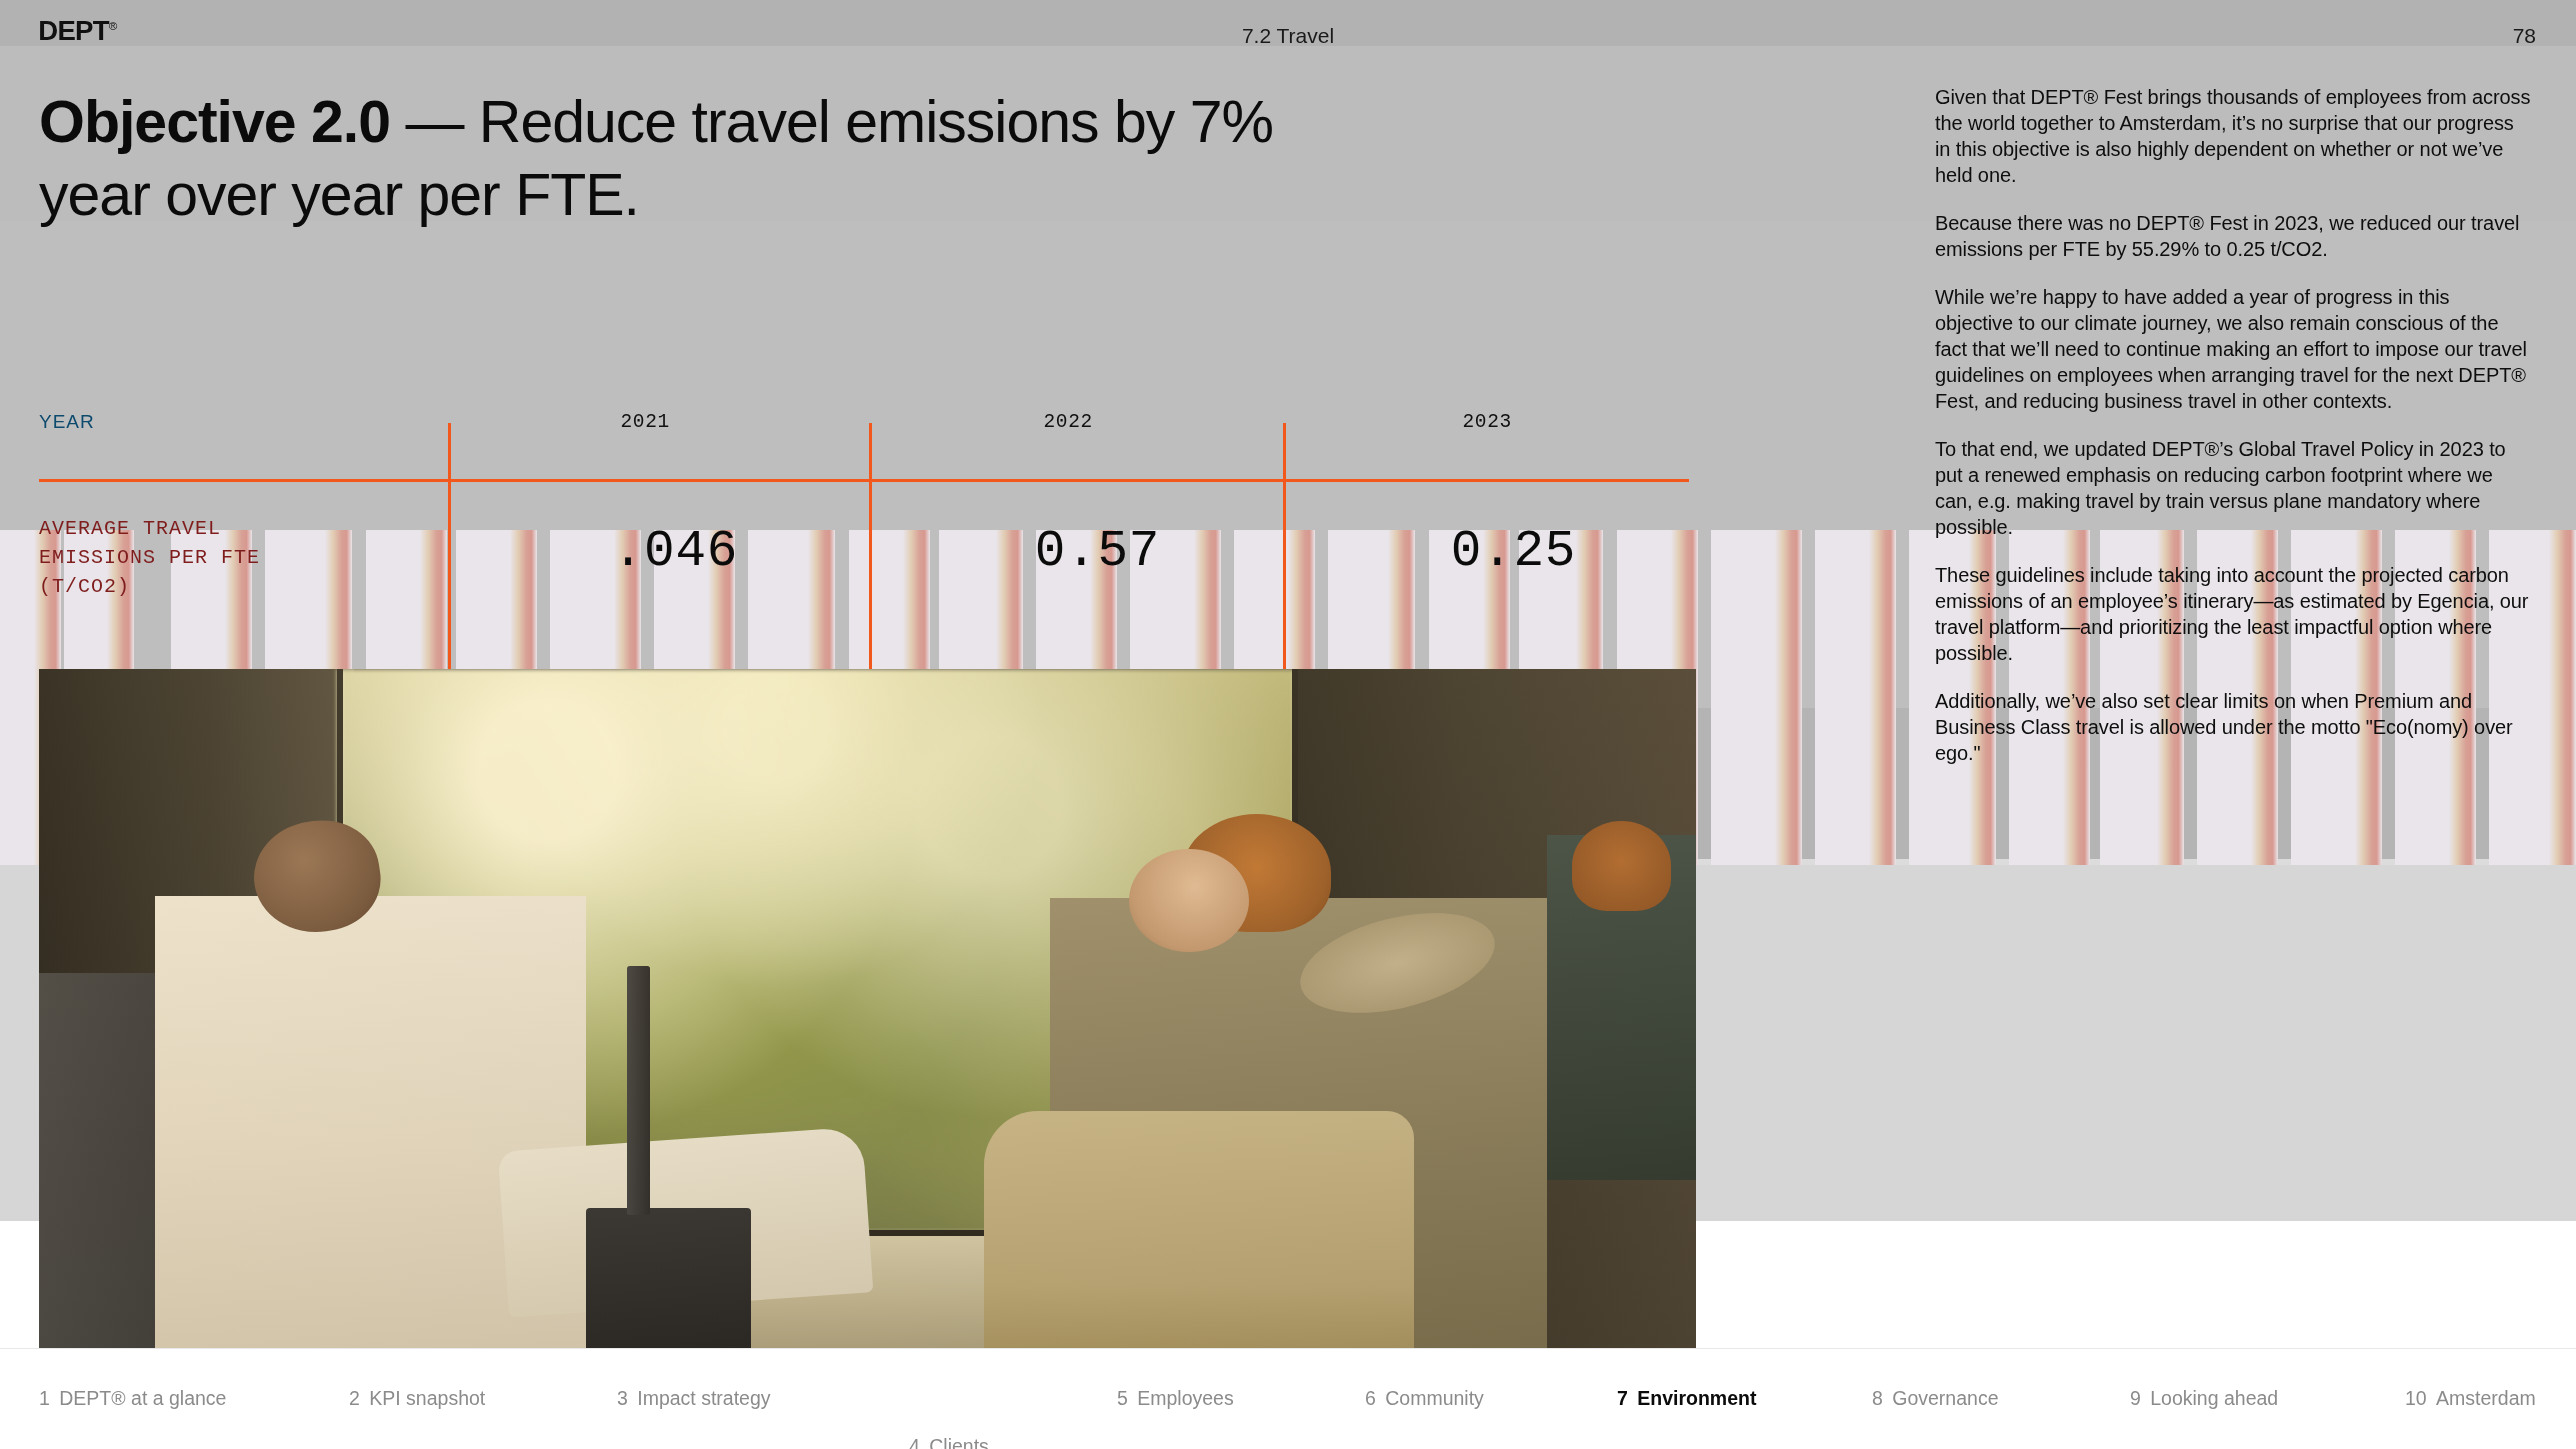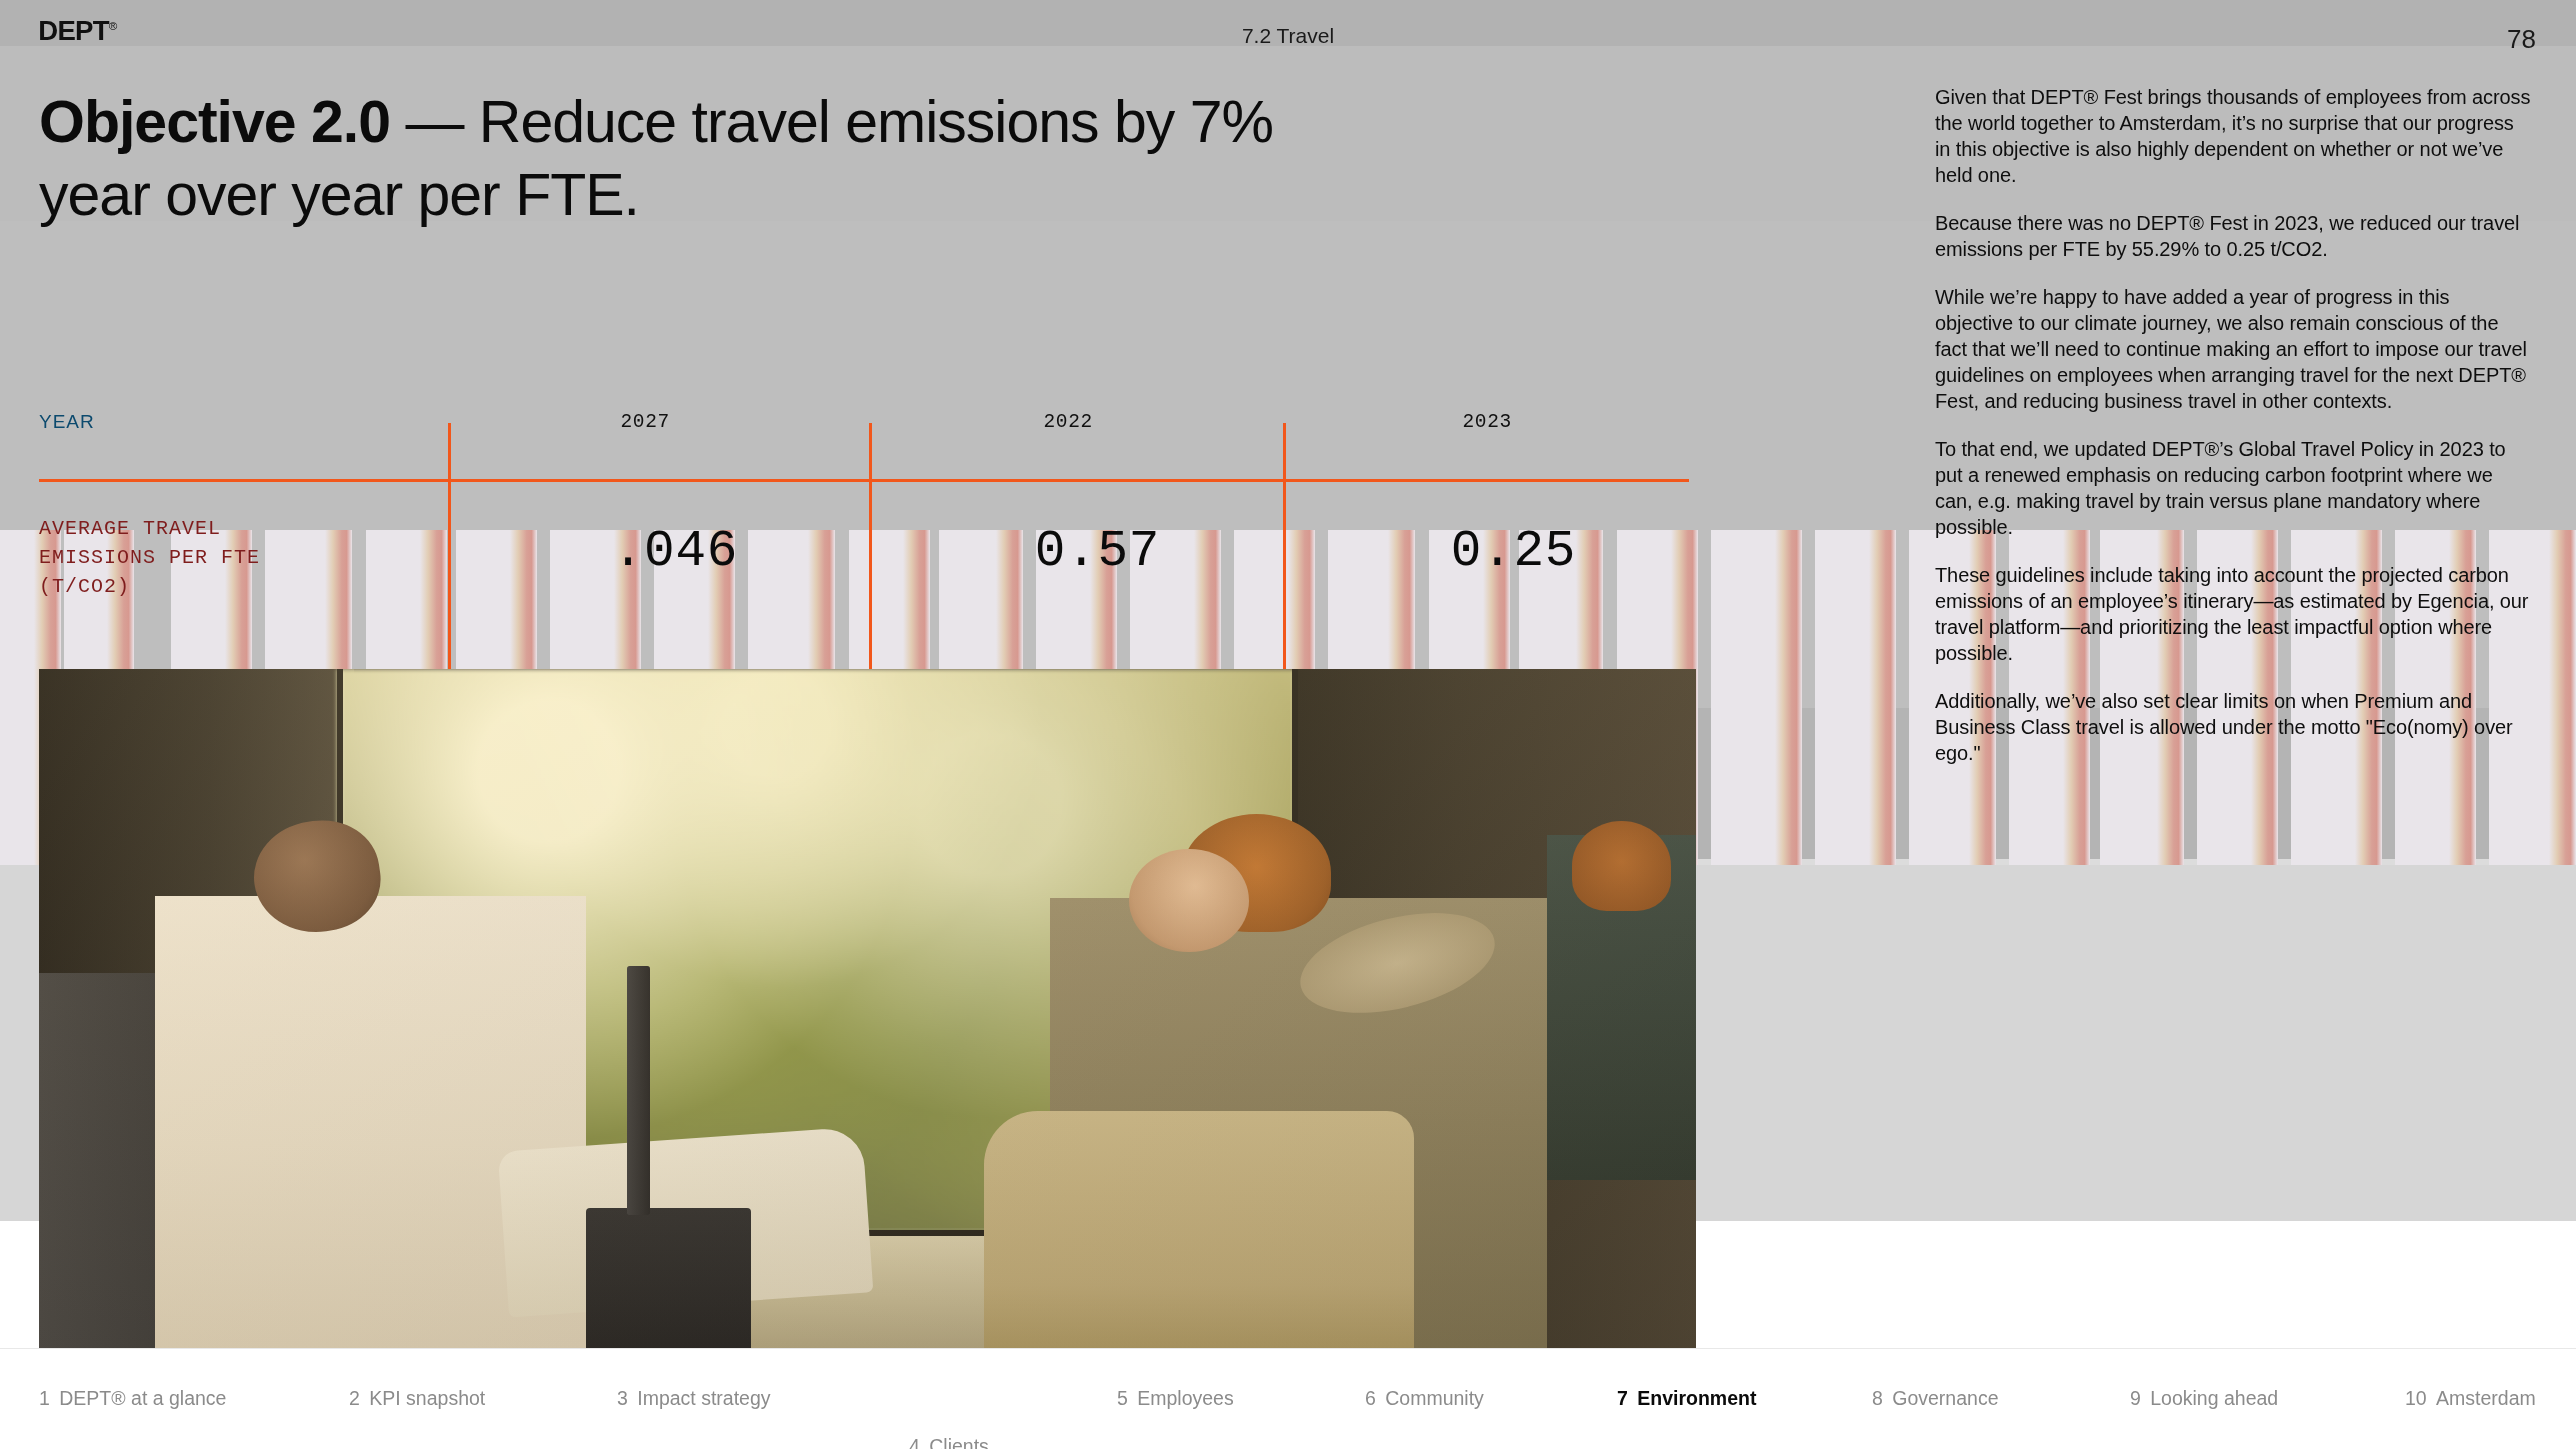--- a/index.html
+++ b/index.html
@@ -72,21 +72,21 @@
     color:#111; font-family:"Liberation Sans", sans-serif;
     transform:scaleX(1.02);
   }
   .logo sup { font-size:11.4px; vertical-align:super; font-weight:400; }
   .hdr-center {
     position:absolute; left:0; right:0; top:24px;
     text-align:center; font-size:21px; color:#1a1a1a;
   }
   .hdr-page {
     position:absolute; right:40px; top:24px;
-    font-size:26px; color:#1a1a1a;
+    font-size:21px; color:#1a1a1a;
   }
 
   
   .headline {
     position:absolute; left:39px; top:86px; width:1342px;
     font-size:59px; line-height:1.23; color:#0b0b0b;
     letter-spacing:-1px; z-index:10; font-weight:400;
   }
   .headline b { font-weight:800; }
 
@@ -291,21 +291,21 @@
   <div class="logo"><span>DEPT</span><sup>®</sup></div>
   <div class="hdr-center">7.2 Travel</div>
   <div class="hdr-page">78</div>
 </div>
 
 <h1 class="headline"><b>Objective 2.0</b><span> — Reduce travel emissions by 7% year over year per FTE.</span></h1>
 
 <div class="chart">
   <div class="lbl-year">YEAR</div>
 
-  <div class="yr" style="left:402px;width:268px;">2027</div>
+  <div class="yr" style="left:402px;width:268px;">2021</div>
   <div class="yr" style="left:825px;width:268px;">2022</div>
   <div class="yr" style="left:1244px;width:268px;">2023</div>
 
   <div class="axis-h"></div>
   <div class="axis-v" style="left:448px;top:27px;height:252px;"></div>
   <div class="axis-v" style="left:869px;top:27px;height:252px;"></div>
   <div class="axis-v" style="left:1283px;top:27px;height:252px;"></div>
 
   <div class="lbl-metric">
     <div>AVERAGE TRAVEL</div>

